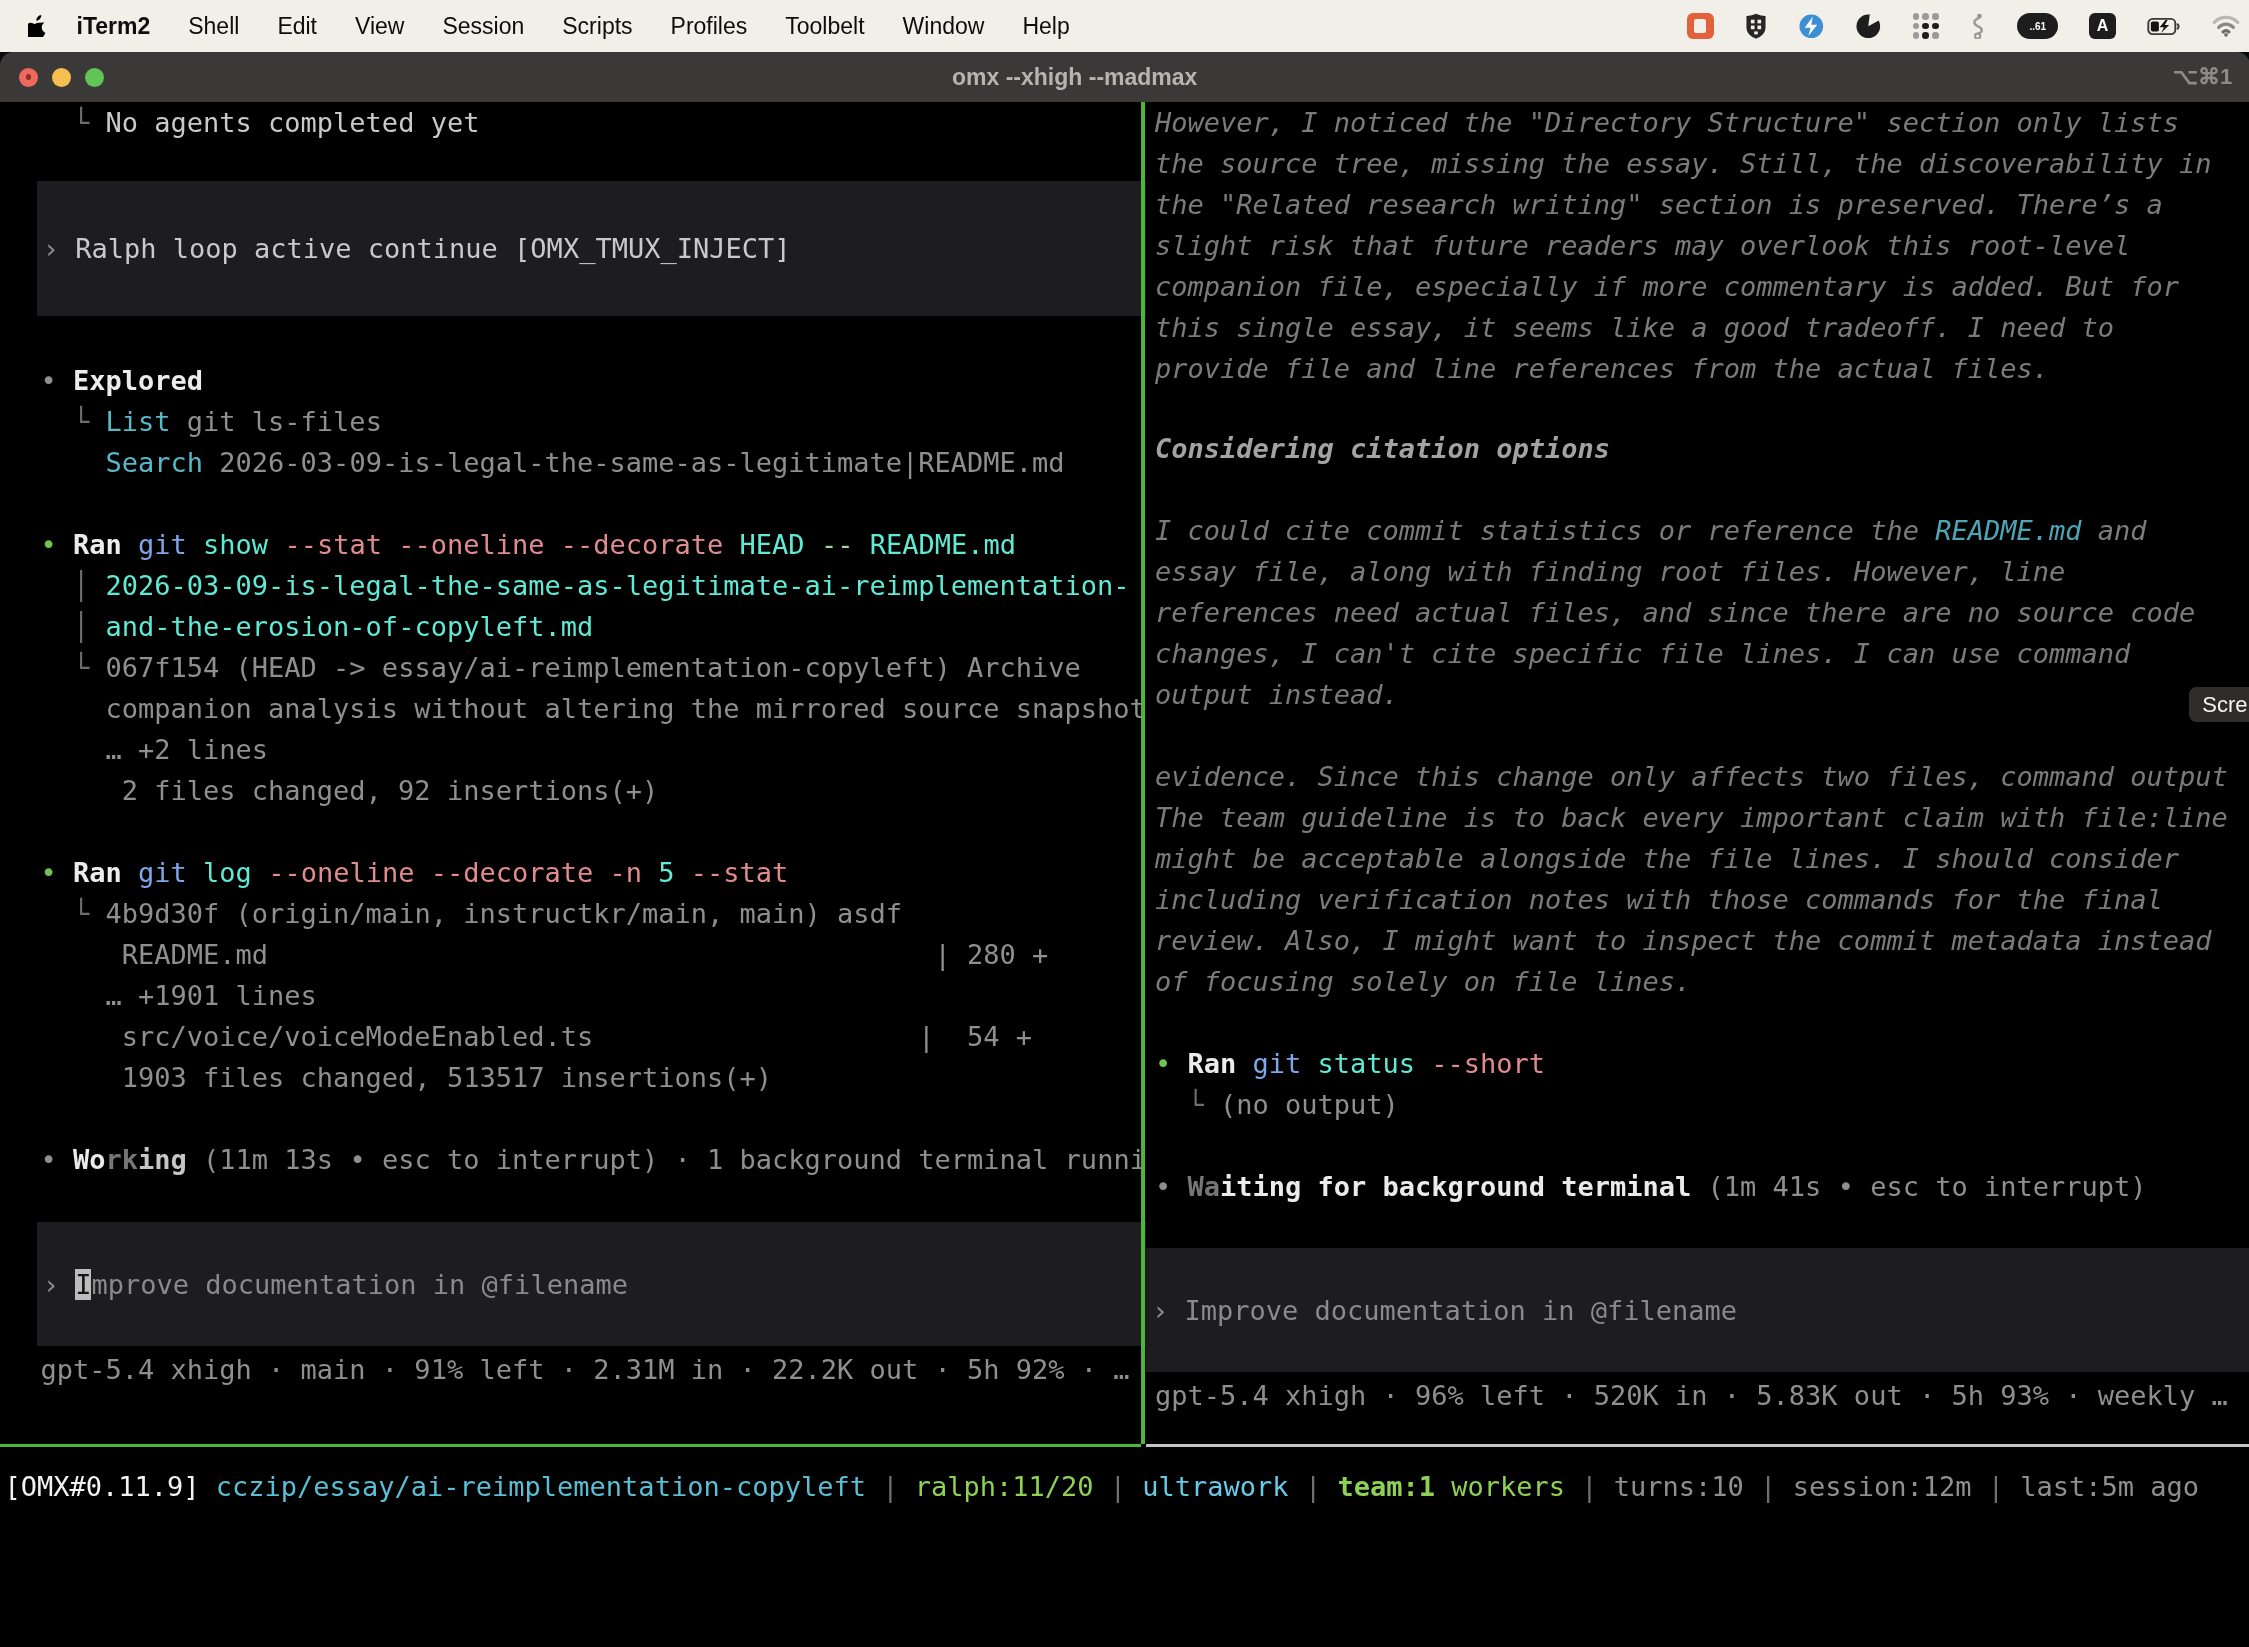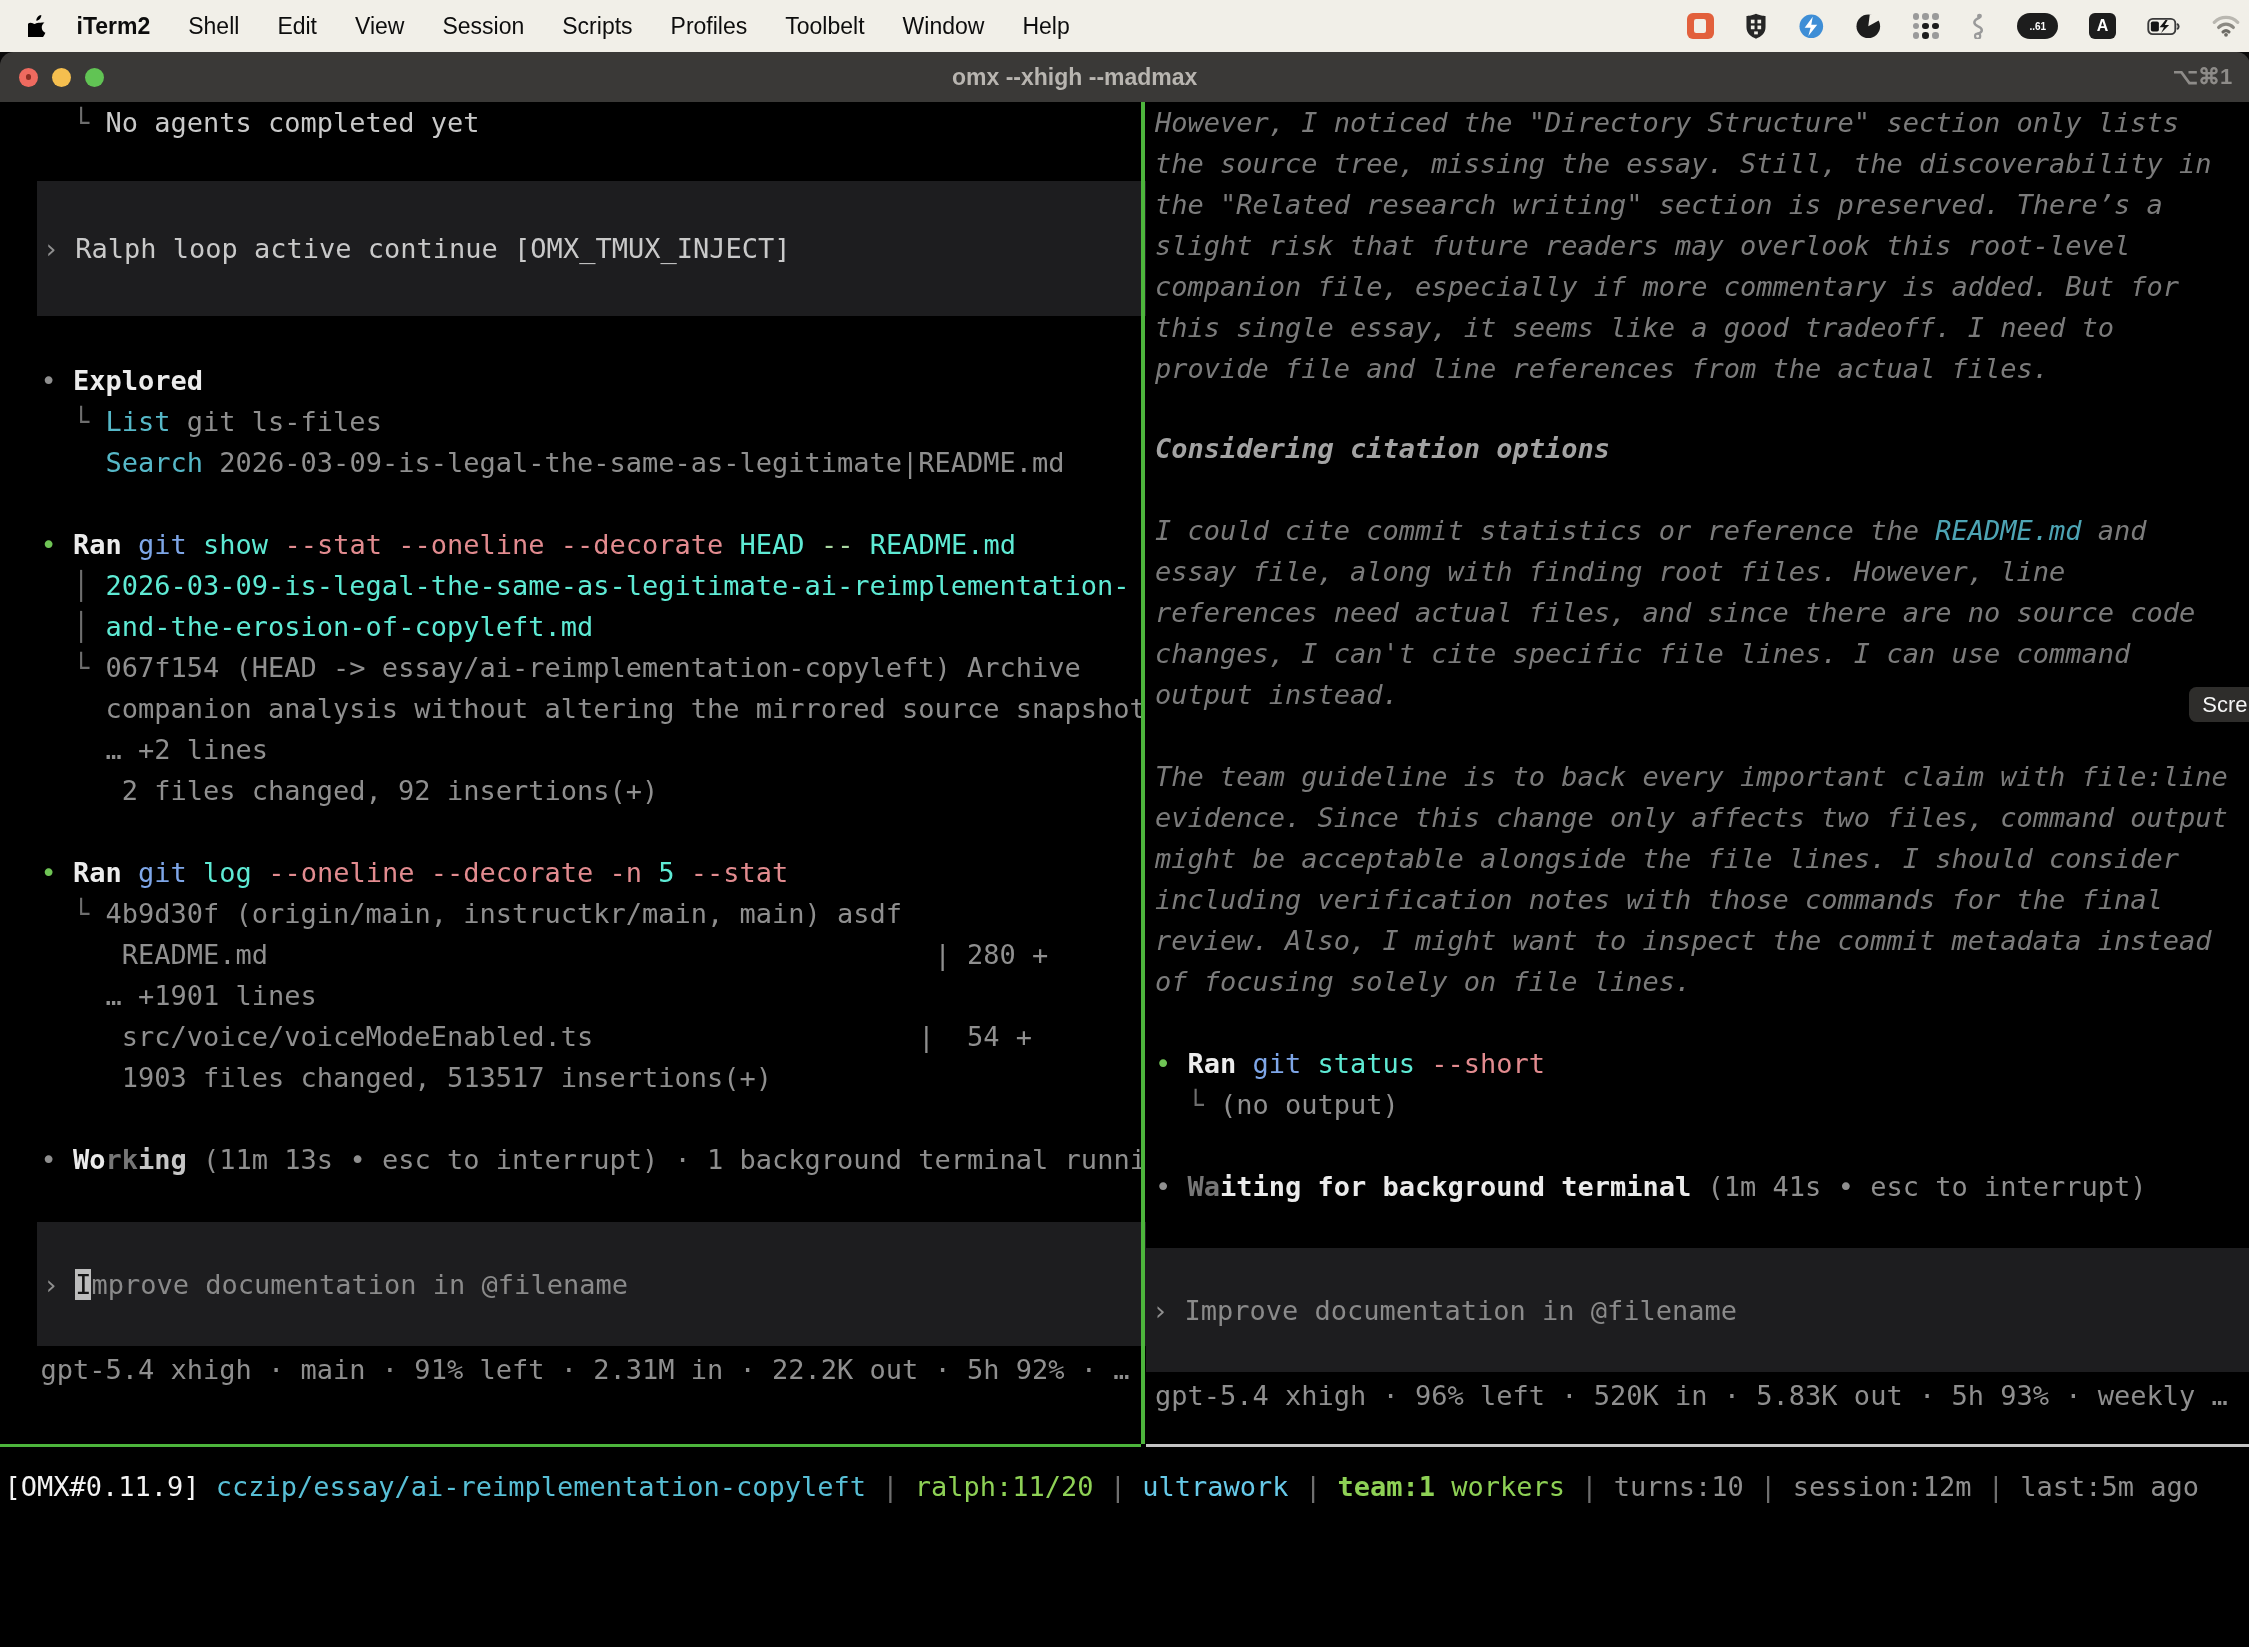--- a/index.html
+++ b/index.html
@@ -231,22 +231,22 @@
         <div class="tline"><span class="sg dim">provide file and line references from the actual files.</span></div>
         <div class="gap" style="height: 39px;"></div>
         <div class="tline"><span class="sg dimh">Considering citation options</span></div>
         <div class="gap" style="height: 41px;"></div>
         <div class="tline"><span class="sg dim">I could cite commit statistics or reference the </span><span class="sg cyi">README.md</span><span class="sg dim"> and</span></div>
         <div class="tline"><span class="sg dim">essay file, along with finding root files. However, line</span></div>
         <div class="tline"><span class="sg dim">references need actual files, and since there are no source code</span></div>
         <div class="tline"><span class="sg dim">changes, I can't cite specific file lines. I can use command</span></div>
         <div class="tline"><span class="sg dim">output instead.</span></div>
         <div class="gap" style="height: 41px;"></div>
+        <div class="tline"><span class="sg dim">evidence. Since this change only affects two files, command output</span></div>
         <div class="tline"><span class="sg dim">The team guideline is to back every important claim with file:line</span></div>
-        <div class="tline"><span class="sg dim">evidence. Since this change only affects two files, command output</span></div>
         <div class="tline"><span class="sg dim">might be acceptable alongside the file lines. I should consider</span></div>
         <div class="tline"><span class="sg dim">including verification notes with those commands for the final</span></div>
         <div class="tline"><span class="sg dim">review. Also, I might want to inspect the commit metadata instead</span></div>
         <div class="tline"><span class="sg dim">of focusing solely on file lines.</span></div>
         <div class="gap" style="height: 41px;"></div>
         <div class="tline"><span class="sg bg">• </span><span class="sg w">Ran</span><span class="sg g"> </span><span class="sg bl">git</span><span class="sg pa"> status </span><span class="sg rd">--short</span></div>
         <div class="tline"><span class="sg tg">  └ </span><span class="sg g">(no output)</span></div>
         <div class="gap" style="height: 41px;"></div>
         <div class="tline"><span class="sg g">• </span><span class="sg s1">Wa</span><span class="sg s2">iting for background terminal</span><span class="sg g"> (1m 41s • esc to interrupt)</span></div>
         <div class="gap" style="height: 41px;"></div>

